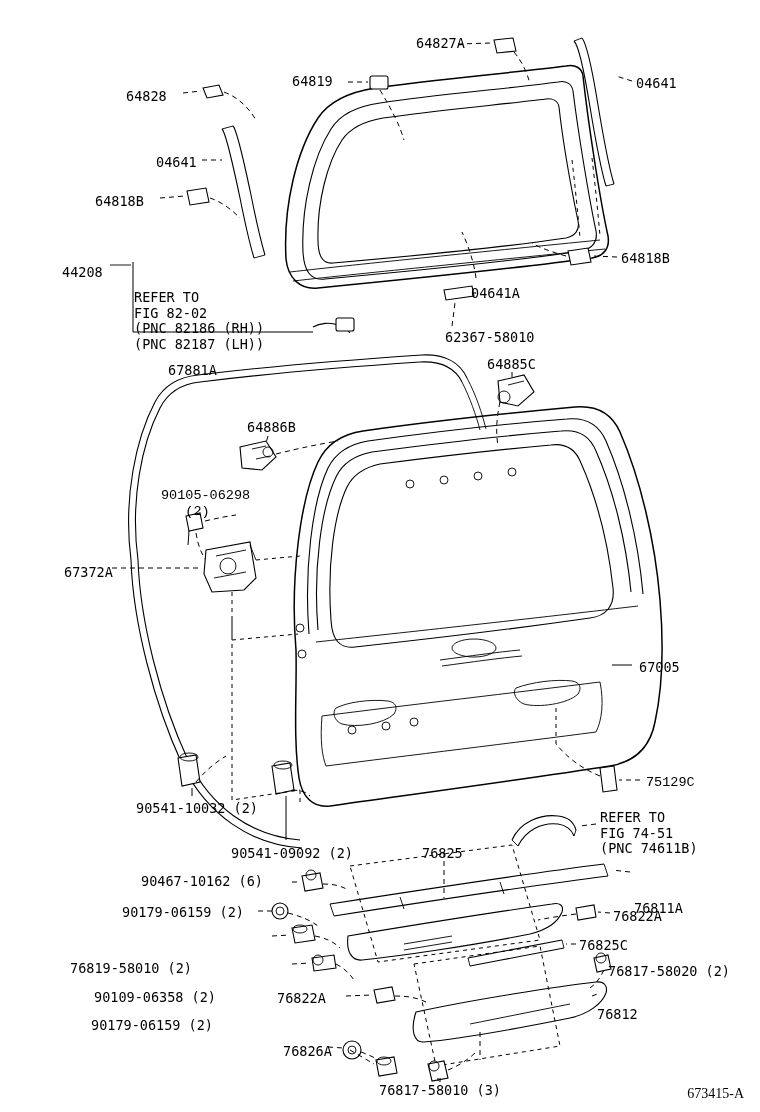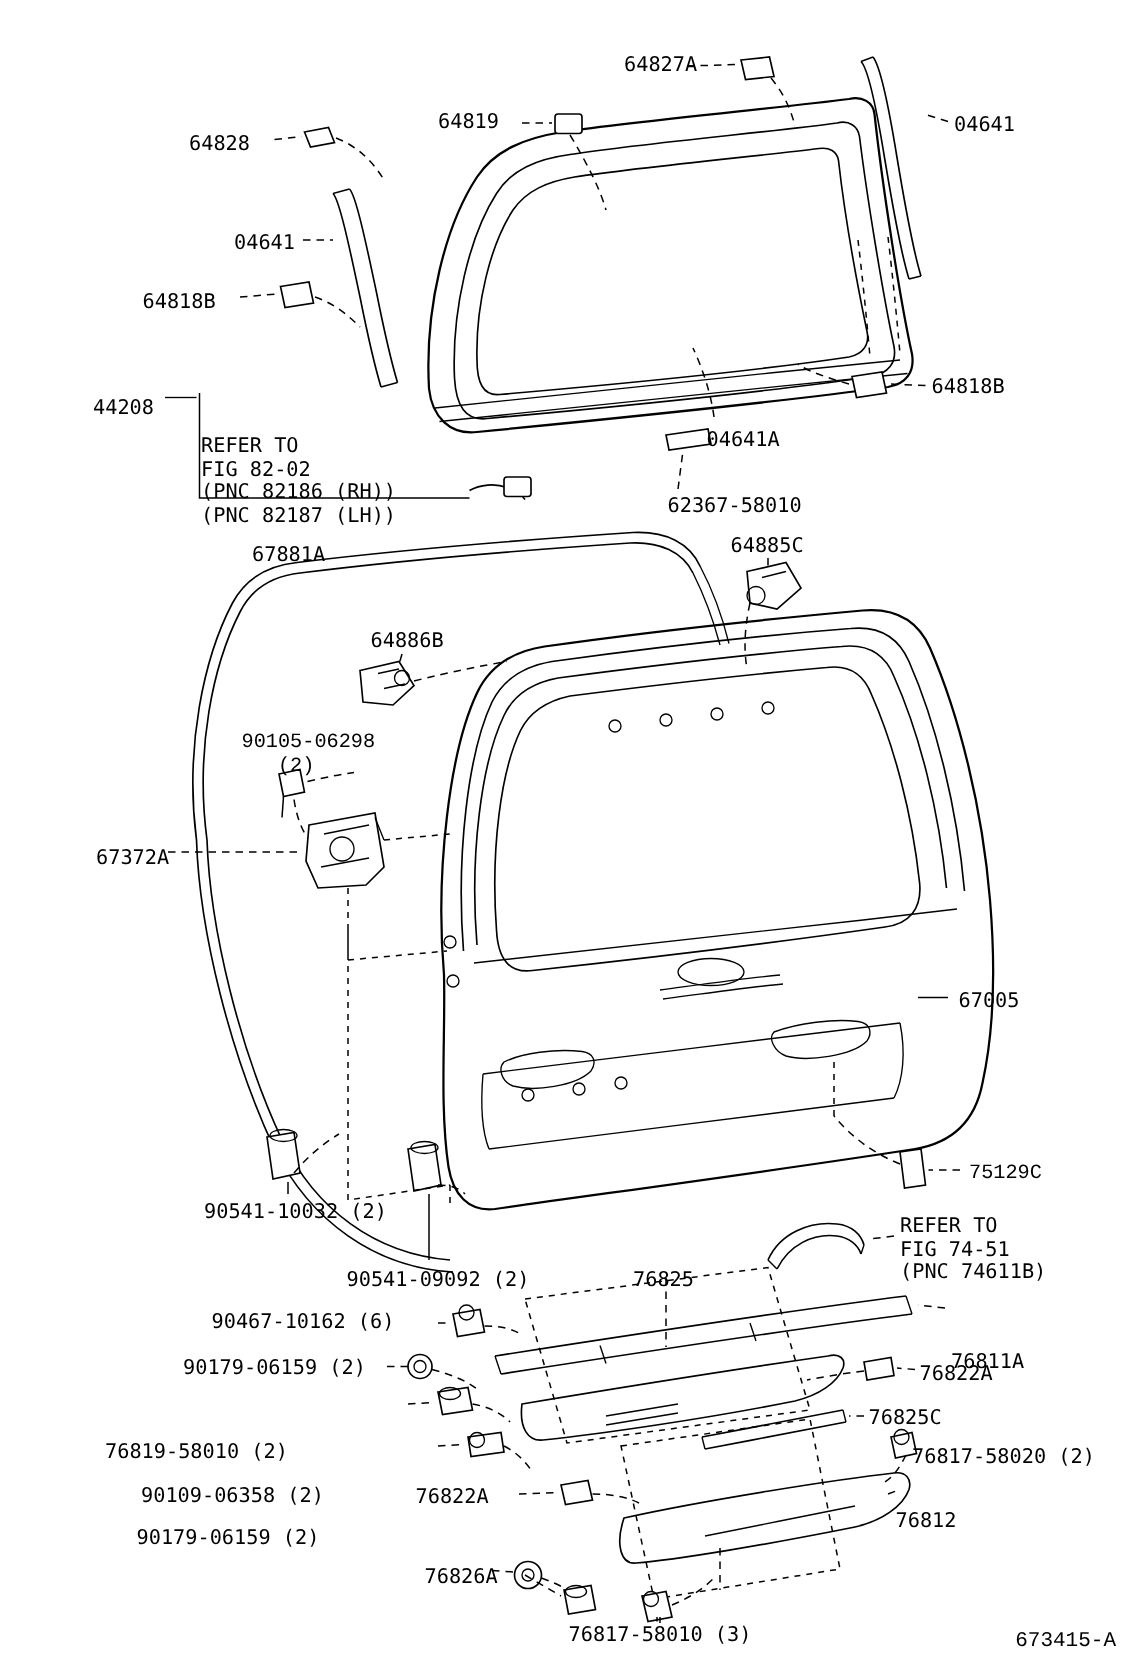--- a/index.html
+++ b/index.html
@@ -19,21 +19,21 @@
     letter-spacing:0px;
     white-space:pre;
     color:#000;
     line-height:15px;
   }
   .lbl.multi{line-height:15.5px;}
   .corner{
     position:absolute;
     right:16px;bottom:10px;
     font-size:14px;
-    font-family:Liberation Mono, monospace;
+    font-family:Liberation Serif, serif;
   }
 </style>
 </head>
 <body>
 
 <svg id="diagram" viewBox="0 0 760 1112" xmlns="http://www.w3.org/2000/svg">
   <defs>
     <style>
       .ln{fill:none;stroke:#000;stroke-width:1.1;}
       .ln2{fill:none;stroke:#000;stroke-width:1.5;}

